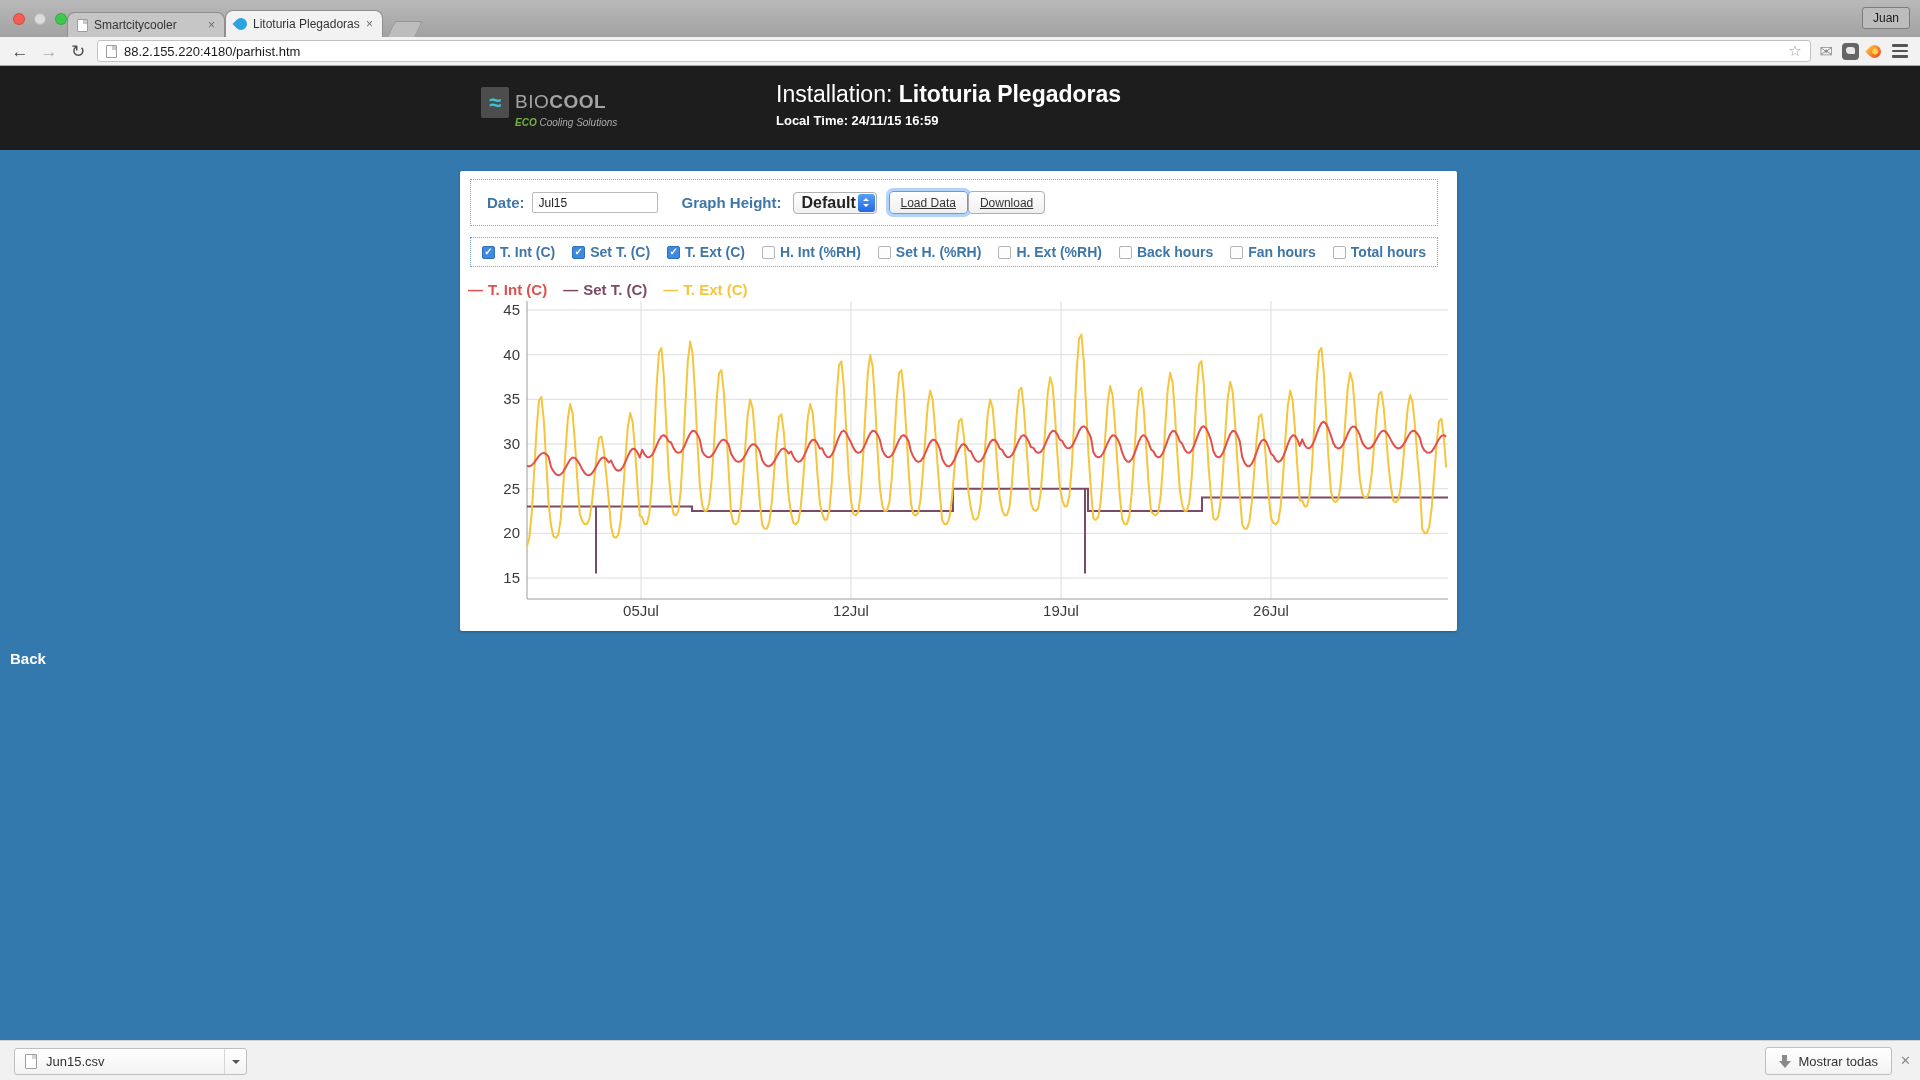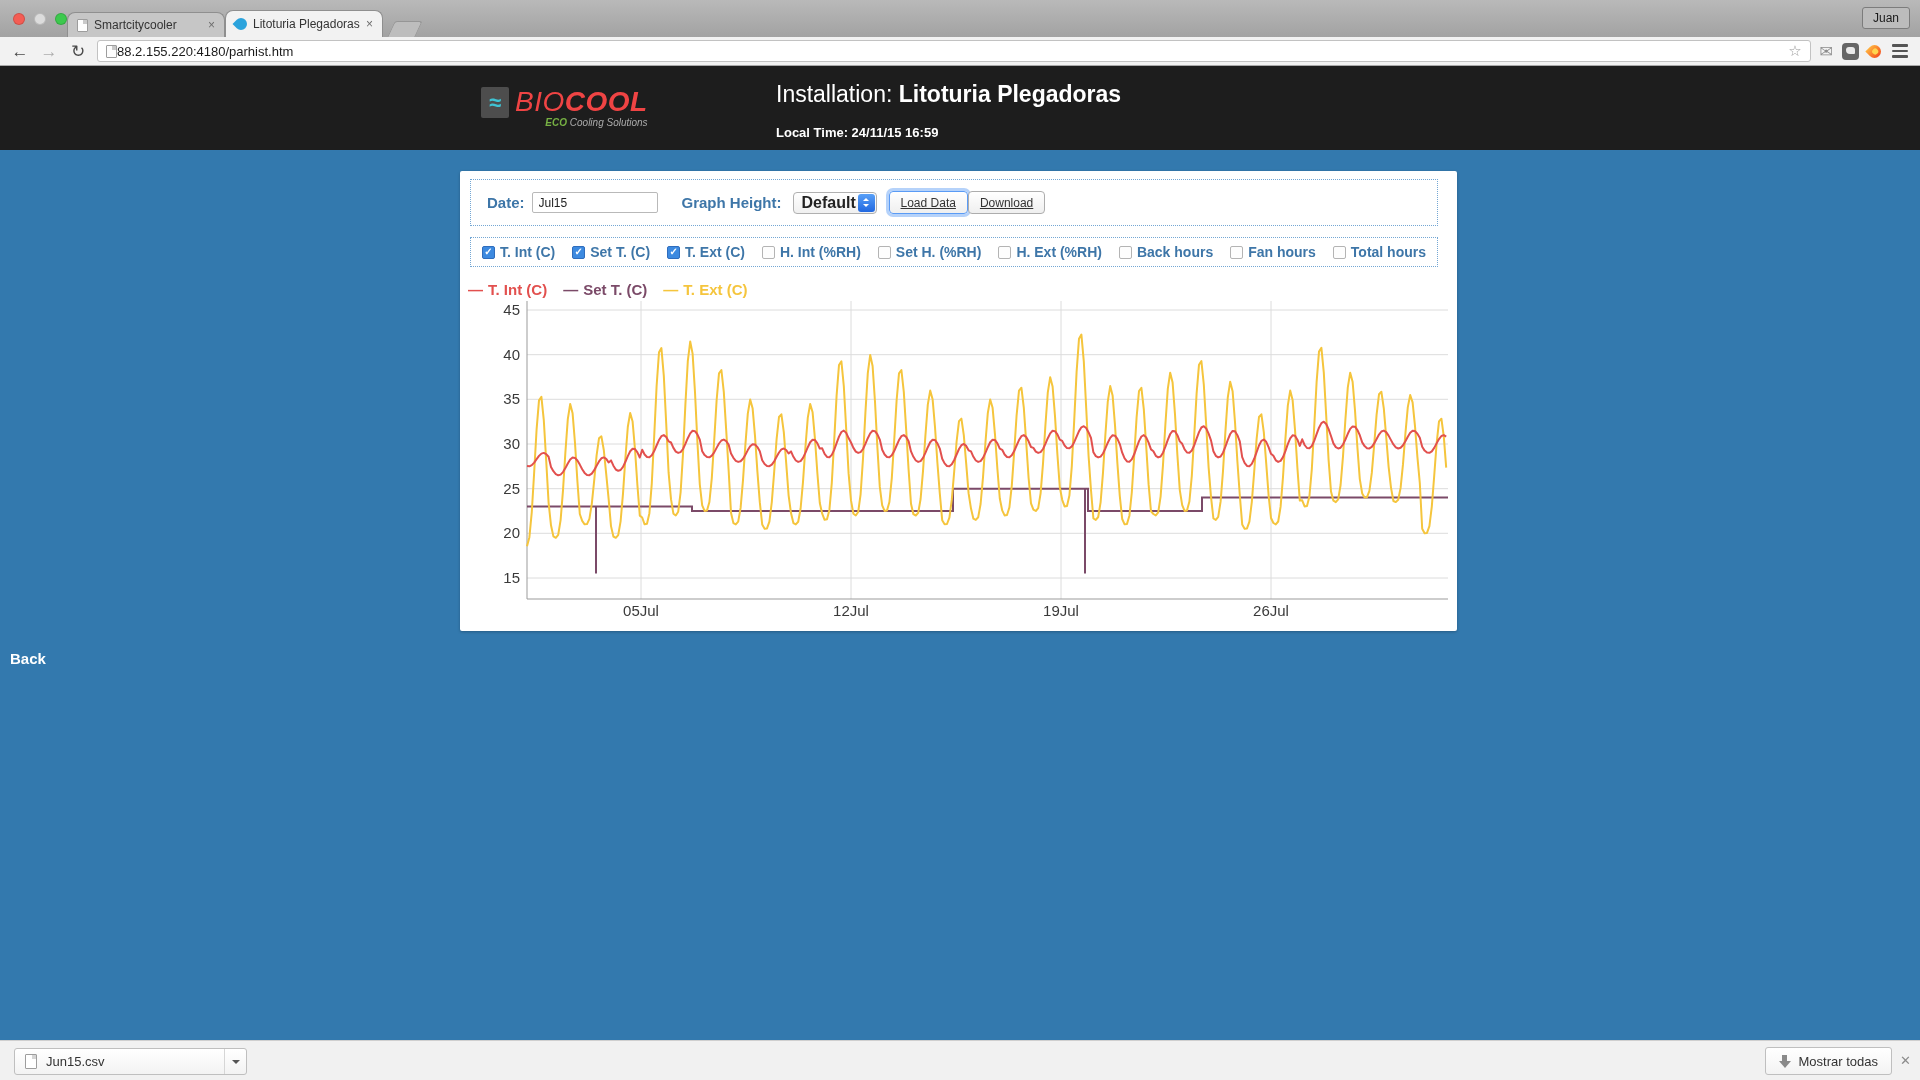--- a/index.html
+++ b/index.html
@@ -27,48 +27,48 @@
   .newtab-stub { width:28px; height:16px; background:#bdbdbd; border:1px solid #969696; border-bottom:none;
     transform:skewX(-25deg); border-radius:3px 3px 0 0; margin-left:8px; margin-bottom:0; }
   .profile-btn { position:absolute; right:10px; top:7px; height:22px; padding:0 10px; font-size:12px; color:#1a1a1a;
     background:#bcbcbc; border:1px solid #7c7c7c; border-radius:3px; font-family:inherit; }
 
   .toolbar { position:absolute; left:0; top:37px; width:100%; height:29px; background:#f2f2f2;
     border-bottom:1px solid #a9a9a9; display:flex; align-items:center; padding:0 10px; gap:9px; }
   .nav-ico { font-size:17px; line-height:1; color:#4a4a4a; width:20px; text-align:center; cursor:pointer; }
   .nav-ico.disabled { color:#adadad; }
   .omnibox { flex:1; height:22px; background:#fff; border:1px solid #c2c2c2; border-radius:3px;
-    display:flex; align-items:center; padding:0 8px; }
+    display:flex; align-items:center; padding:0 8px; gap:7px; }
   .omnibox .url { font-size:13px; color:#1b1b1b; flex:1; }
   .star { color:#9a9a9a; font-size:15px; cursor:pointer; }
   .ext-envelope { color:#8c8c8c; font-size:16px; cursor:pointer; }
   .ext-evernote { width:17px; height:17px; background:#656565; border-radius:4px; position:relative; cursor:pointer; }
   .ext-evernote::after { content:""; position:absolute; left:4px; top:4px; width:9px; height:7px; background:#e9e9e9; border-radius:3px 3px 1px 4px; }
   .ext-flame { width:13px; height:13px; background:linear-gradient(#ffb23e,#f4511e); border-radius:0 50% 50% 50%;
     transform:rotate(-45deg); position:relative; cursor:pointer; }
   .ext-flame::after { content:""; position:absolute; left:4px; top:4px; width:6px; height:6px; background:#ffd54f; border-radius:50%; }
   .menu-ico { display:flex; flex-direction:column; gap:3px; cursor:pointer; padding:2px; }
   .menu-ico span { width:16px; height:2.5px; background:#555; border-radius:1px; }
 
   
   .site-header { position:absolute; left:0; top:66px; width:100%; height:84px; background:#1d1d1d; }
   .logo { position:absolute; left:481px; top:21px; display:flex; gap:6px; }
   .logo-mark { width:28px; height:31px; background:#4d4d4d; color:#3fc3d3; font-size:22px; font-weight:bold;
     display:flex; align-items:center; justify-content:center; border-radius:2px; }
   .logo-texts { display:flex; flex-direction:column; }
-  .logo-name { font-size:28px; line-height:30px; color:#ef4444; letter-spacing:.5px;font-style:italic; }
+  .logo-name { font-size:19px; line-height:30px; color:#a3a3a3; letter-spacing:.5px; }
   .logo-name .light { font-weight:300; }
   .logo-name .bold { font-weight:800; }
   .logo-tagline { font-size:10px; font-style:italic; text-align:right; margin-top:0; }
   .logo-tagline .eco { color:#76b043; font-weight:bold; }
   .logo-tagline .rest { color:#ababab; }
   .site-title { position:absolute; left:776px; top:15px; color:#fff; }
   .site-title .line1 { font-size:23px; }
   .site-title .line1 b { font-weight:bold; }
-  .site-title .line2 { font-size:13px; font-weight:bold; margin-top:17px; }
+  .site-title .line2 { font-size:13px; font-weight:bold; margin-top:5px; }
 
   
   .page-body { position:absolute; left:0; top:150px; right:0; bottom:40px; background:#3379ae; }
   .card { position:absolute; left:460px; top:21px; width:997px; height:460px; background:#fff; border-radius:2px;
     box-shadow:0 1px 3px rgba(0,0,0,.25); }
   .controls-box { position:absolute; left:10px; right:19px; top:8px; height:47px;
     border:1px dotted #74a7d4; display:flex; align-items:center; padding:0 16px; }
   .ctl-label { font-size:15px; font-weight:bold; color:#3e76a8; }
   .date-input { width:126px; height:21px; border:1px solid #b9b9b9; border-radius:2px; margin-left:7px;
     font-size:12px; padding:0 6px; color:#222; font-family:inherit; }

